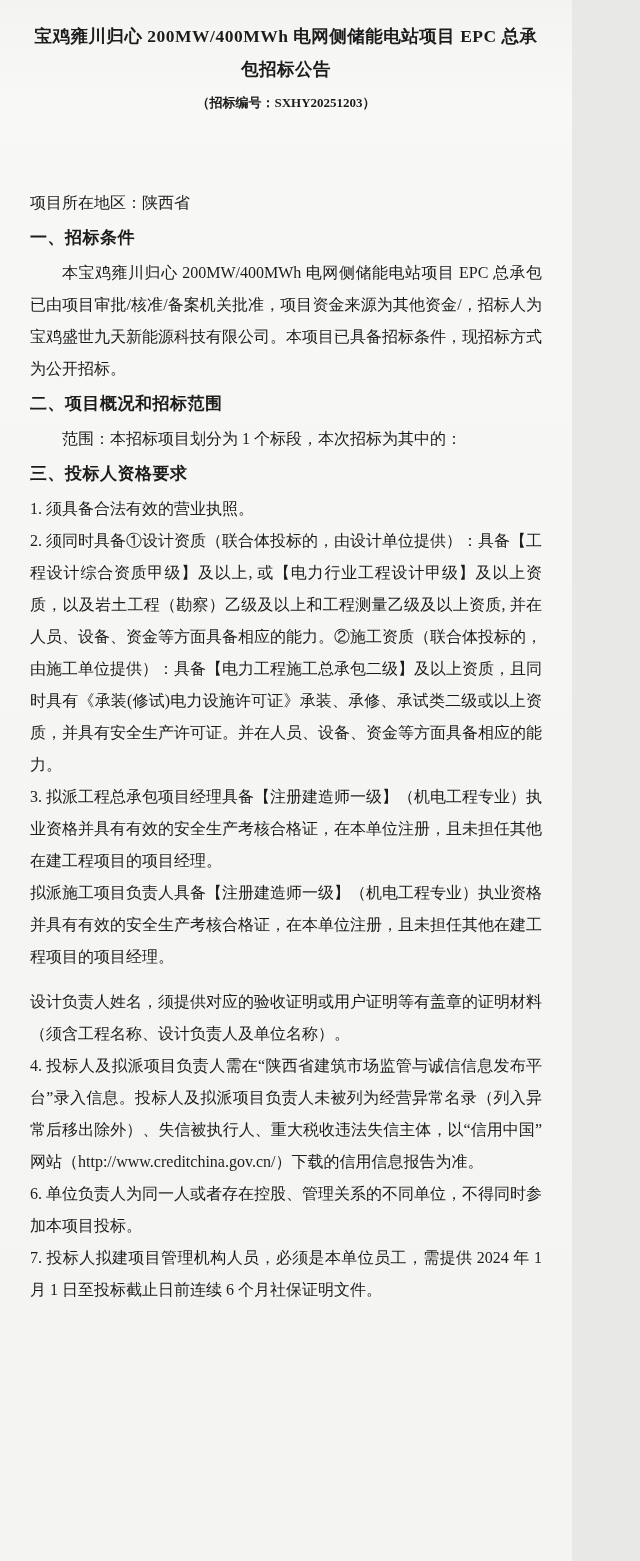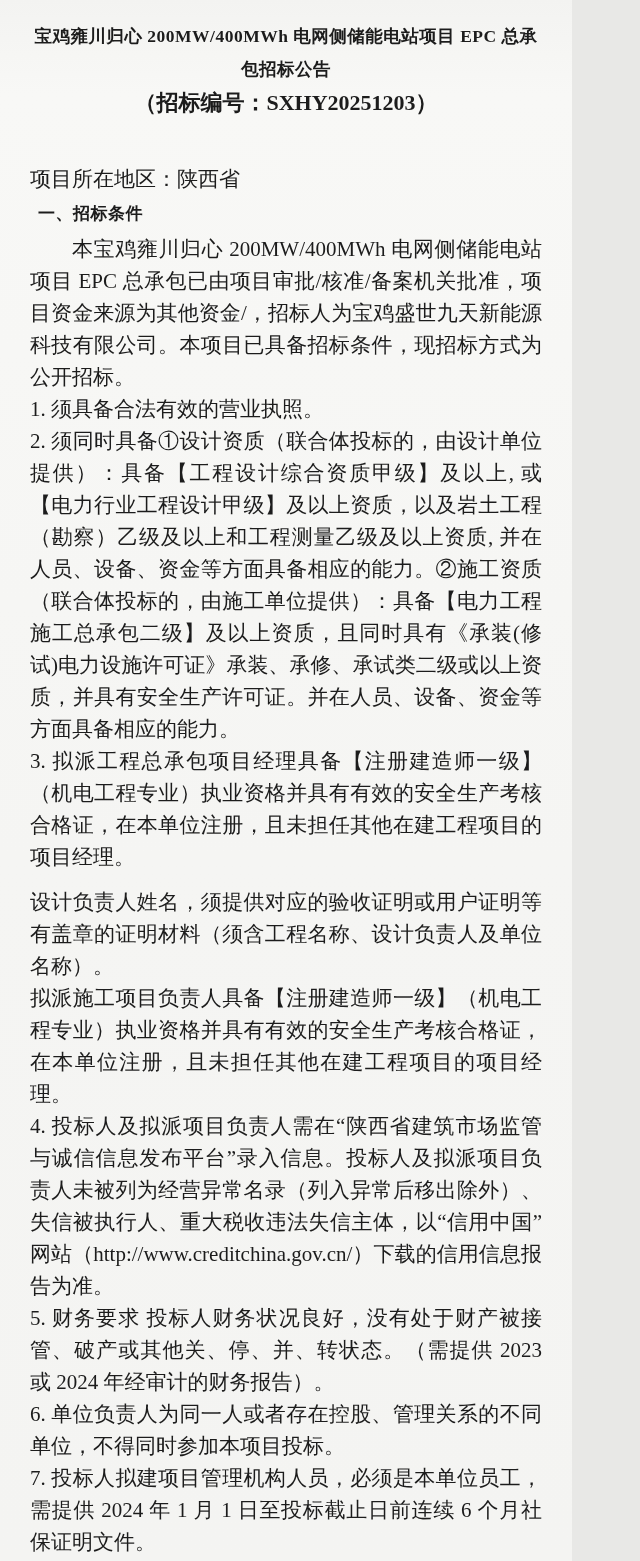--- a/index.html
+++ b/index.html
@@ -20,61 +20,63 @@
     padding: 20px 30px 0 30px;
   }
   .doc-title {
     font-size: 17.5px;
     font-weight: bold;
     text-align: center;
     line-height: 33px;
     letter-spacing: 0.5px;
   }
   .doc-subtitle {
-    font-size: 22px;
+    font-size: 13px;
     font-weight: bold;
     text-align: center;
     line-height: 33px;
-    margin-bottom: 44px;
+    margin-bottom: 68px;
   }
   .line {
-    font-size: 21px;
+    font-size: 16px;
     line-height: 32px;
     text-align: justify;
     text-justify: inter-ideograph;
     word-break: break-all;
   }
   .heading {
     font-size: 17px;
     font-weight: bold;
     line-height: 32px;
-    margin: 3px 0 3px 8px;
+    margin: 3px 0 3px 0;
     letter-spacing: 0.5px;
   }
   .indent { text-indent: 2em; }
   .gap-top { margin-top: 13px; }
 </style>
 </head>
 <body>
 
 <div class="page">
 
   <div class="doc-title">宝鸡雍川归心 200MW/400MWh 电网侧储能电站项目 EPC 总承包招标公告</div>
   <div class="doc-subtitle">（招标编号：SXHY20251203）</div>
 
   <div class="line">项目所在地区：陕西省</div>
 
   <div class="heading">一、招标条件</div>
   <div class="line indent">本宝鸡雍川归心 200MW/400MWh 电网侧储能电站项目 EPC 总承包已由项目审批/核准/备案机关批准，项目资金来源为其他资金/，招标人为宝鸡盛世九天新能源科技有限公司。本项目已具备招标条件，现招标方式为公开招标。</div>
 
+  <div class="heading">二、项目概况和招标范围</div>
+  <div class="line indent">范围：本招标项目划分为 1 个标段，本次招标为其中的：</div>
 
+  <div class="heading">三、投标人资格要求</div>
 
   <div class="line">1. 须具备合法有效的营业执照。</div>
   <div class="line">2. 须同时具备①设计资质（联合体投标的，由设计单位提供）：具备【工程设计综合资质甲级】及以上, 或【电力行业工程设计甲级】及以上资质，以及岩土工程（勘察）乙级及以上和工程测量乙级及以上资质, 并在人员、设备、资金等方面具备相应的能力。②施工资质（联合体投标的，由施工单位提供）：具备【电力工程施工总承包二级】及以上资质，且同时具有《承装(修试)电力设施许可证》承装、承修、承试类二级或以上资质，并具有安全生产许可证。并在人员、设备、资金等方面具备相应的能力。</div>
   <div class="line">3. 拟派工程总承包项目经理具备【注册建造师一级】（机电工程专业）执业资格并具有有效的安全生产考核合格证，在本单位注册，且未担任其他在建工程项目的项目经理。</div>
+  <div class="line">拟派施工项目负责人具备【注册建造师一级】（机电工程专业）执业资格并具有有效的安全生产考核合格证，在本单位注册，且未担任其他在建工程项目的项目经理。</div>
   <div class="line gap-top">设计负责人姓名，须提供对应的验收证明或用户证明等有盖章的证明材料（须含工程名称、设计负责人及单位名称）。</div>
-  <div class="line">拟派施工项目负责人具备【注册建造师一级】（机电工程专业）执业资格并具有有效的安全生产考核合格证，在本单位注册，且未担任其他在建工程项目的项目经理。</div>
   <div class="line">4. 投标人及拟派项目负责人需在“陕西省建筑市场监管与诚信信息发布平台”录入信息。投标人及拟派项目负责人未被列为经营异常名录（列入异常后移出除外）、失信被执行人、重大税收违法失信主体，以“信用中国”网站（http://www.creditchina.gov.cn/）下载的信用信息报告为准。</div>
-  <div class="line">5. 财务要求 投标人财务状况良好，没有处于财产被接管、破产或其他关、停、并、转状态。（需提供 2023 或 2024 年经审计的财务报告）。</div>
   <div class="line">6. 单位负责人为同一人或者存在控股、管理关系的不同单位，不得同时参加本项目投标。</div>
   <div class="line">7. 投标人拟建项目管理机构人员，必须是本单位员工，需提供 2024 年 1 月 1 日至投标截止日前连续 6 个月社保证明文件。</div>
 
 </div>
 
 </body></html>

